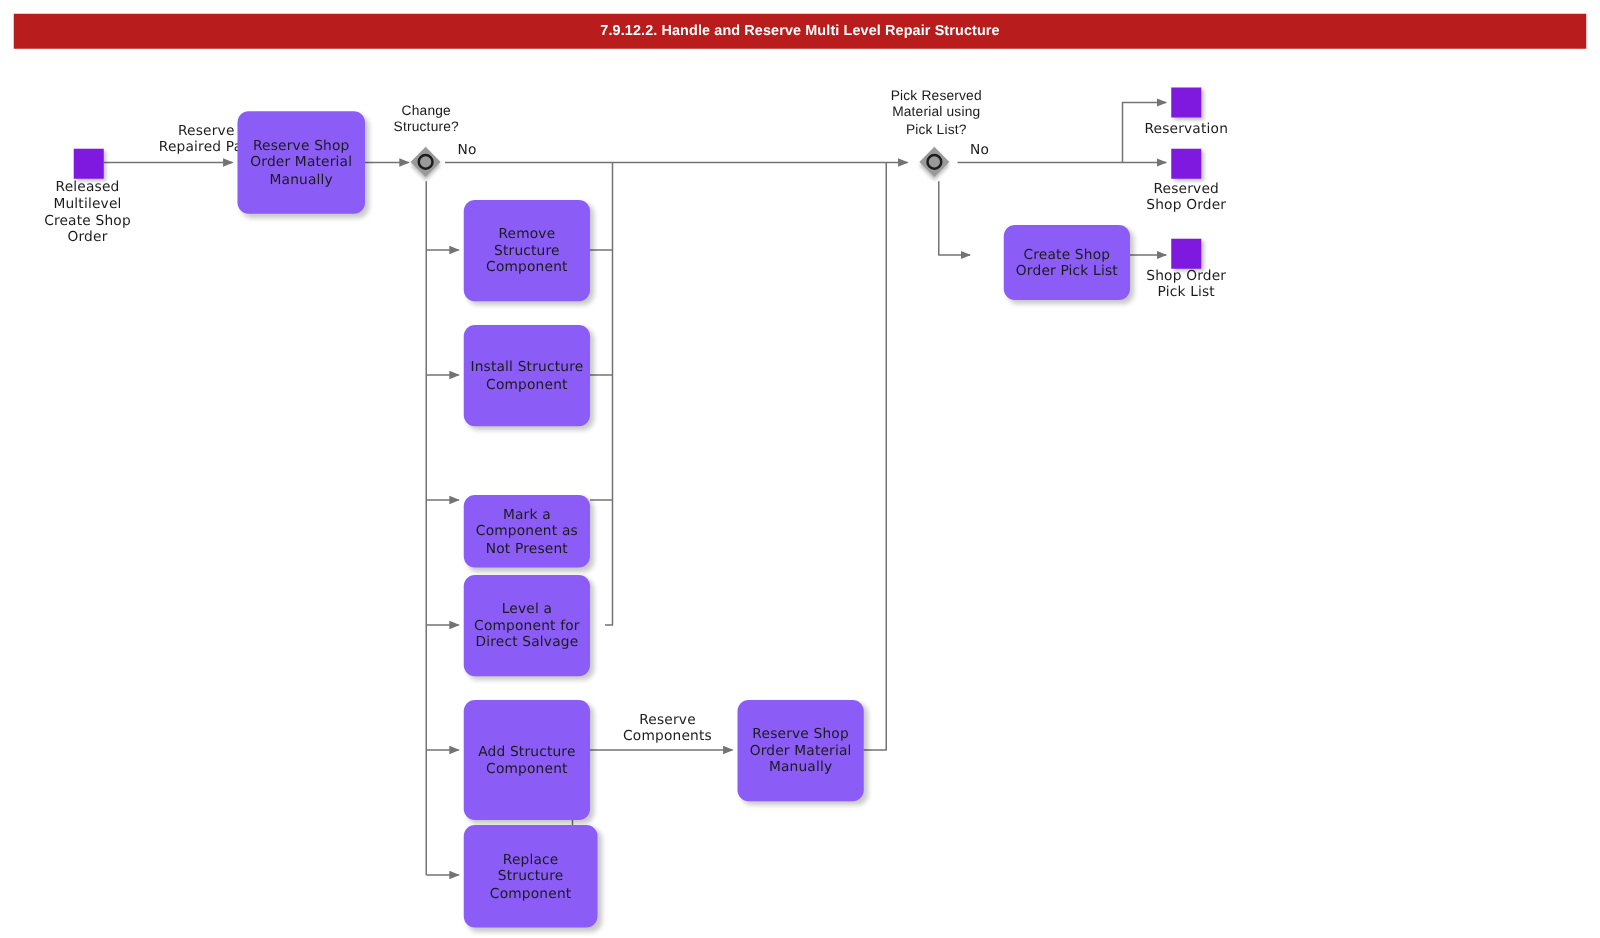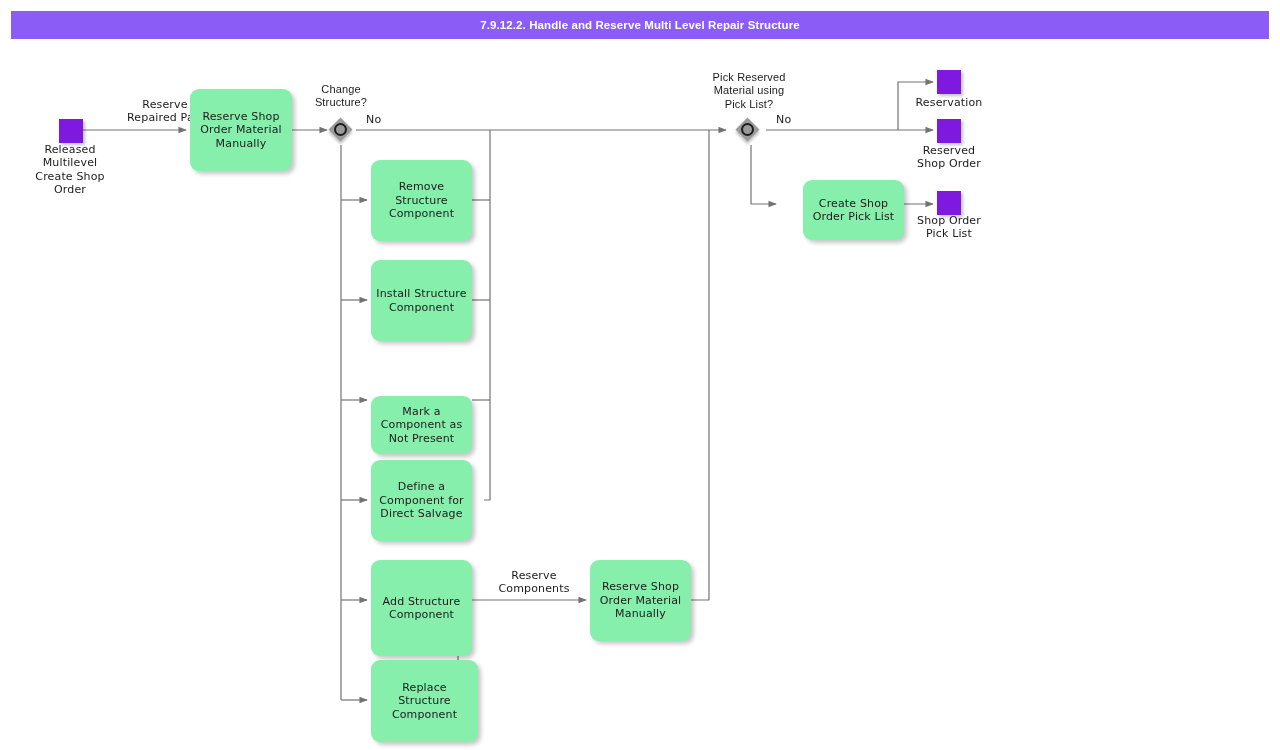--- a/index.html
+++ b/index.html
@@ -15,21 +15,21 @@
     font-family: "DejaVu Sans", sans-serif;
   }
 
   
   #title-bar {
     position: absolute;
     left: 11px;
     top: 11px;
     width: 1258px;
     height: 28px;
-    background: #8b5cf6;
+    background: #b91c1c;
     display: flex;
     align-items: center;
     justify-content: center;
   }
   #title-bar .title-text {
     color: #ffffff;
     font-size: 11.5px;
     font-weight: bold;
     font-family: "Liberation Sans", sans-serif;
     letter-spacing: 0.1px;
@@ -49,21 +49,21 @@
     left: 0;
     top: 0;
     width: 1280px;
     height: 750px;
     pointer-events: none;
   }
 
   
   .activity {
     position: absolute;
-    background: #86efac;
+    background: #8b5cf6;
     border-radius: 9px;
     box-shadow: 3px 3px 4px rgba(0,0,0,0.22);
     display: flex;
     align-items: center;
     justify-content: center;
     box-sizing: border-box;
     padding: 2px 4px;
   }
   .activity .act-label {
     color: #1b1b1b;
@@ -238,21 +238,21 @@
 Component</span>
   </div>
 
   <div class="activity" style="left:371px; top:360px; width:101px; height:58px;margin-top:36px;">
     <span class="act-label">Mark a
 Component as
 Not Present</span>
   </div>
 
   <div class="activity" style="left:371px; top:460px; width:101px; height:81px;">
-    <span class="act-label">Define a
+    <span class="act-label">Level a
 Component for
 Direct Salvage</span>
   </div>
 
   <div class="activity" style="left:371px; top:560px; width:101px; height:96px;">
     <span class="act-label">Add Structure
 Component</span>
   </div>
 
   <div class="activity" style="left:371px; top:660px; width:107px; height:82px;">

